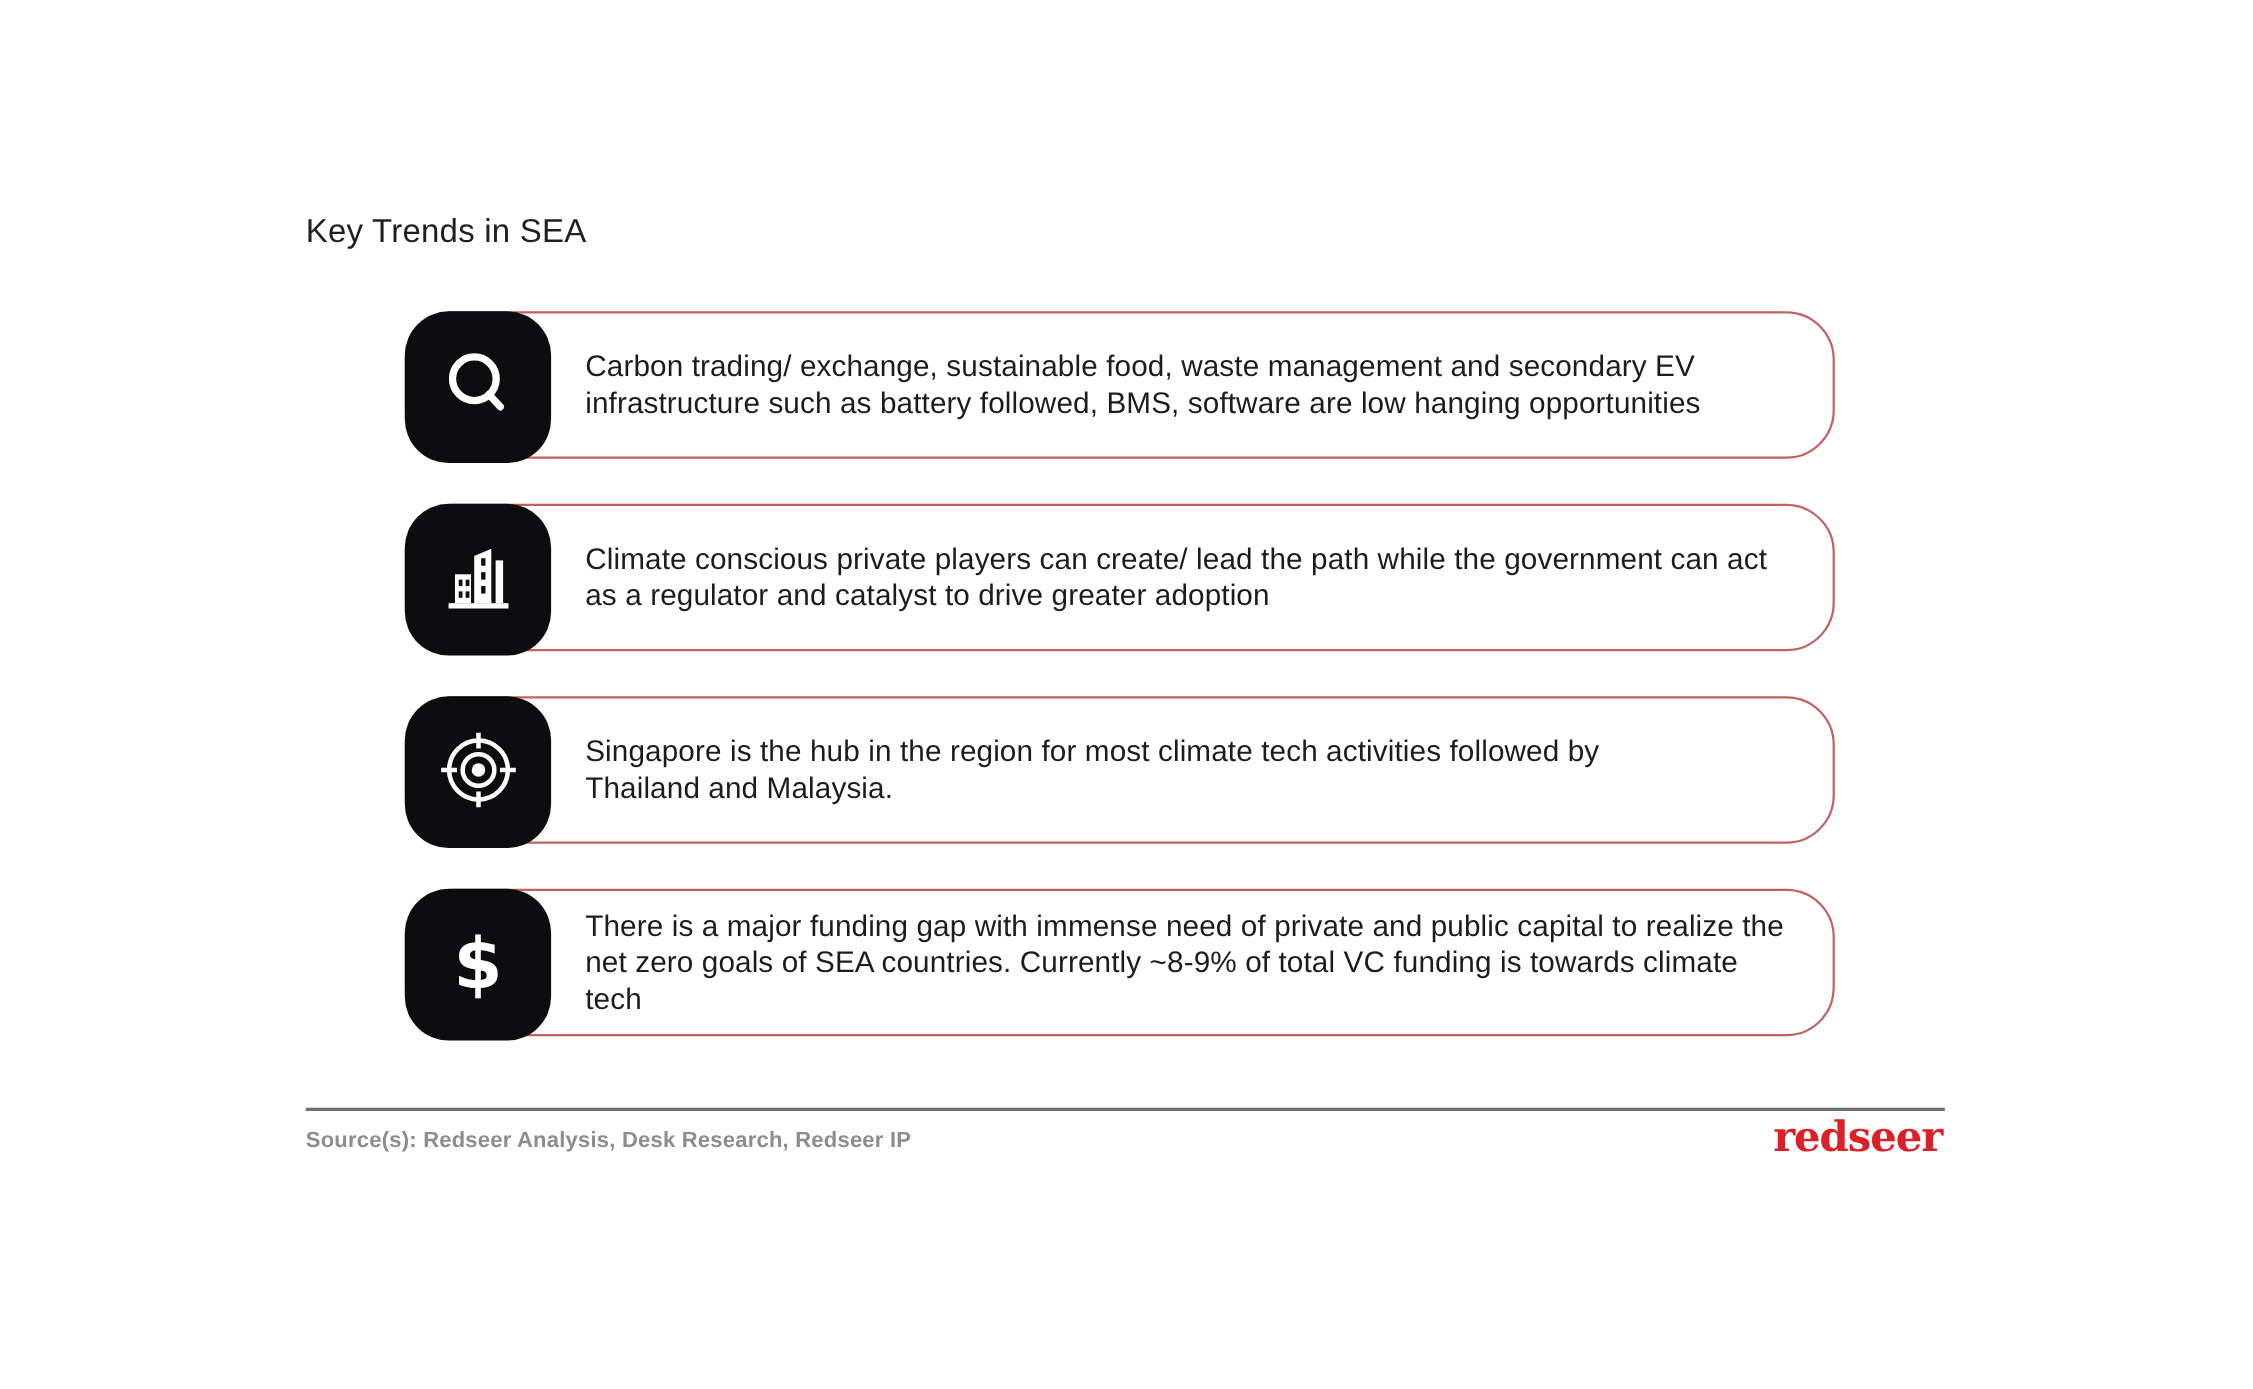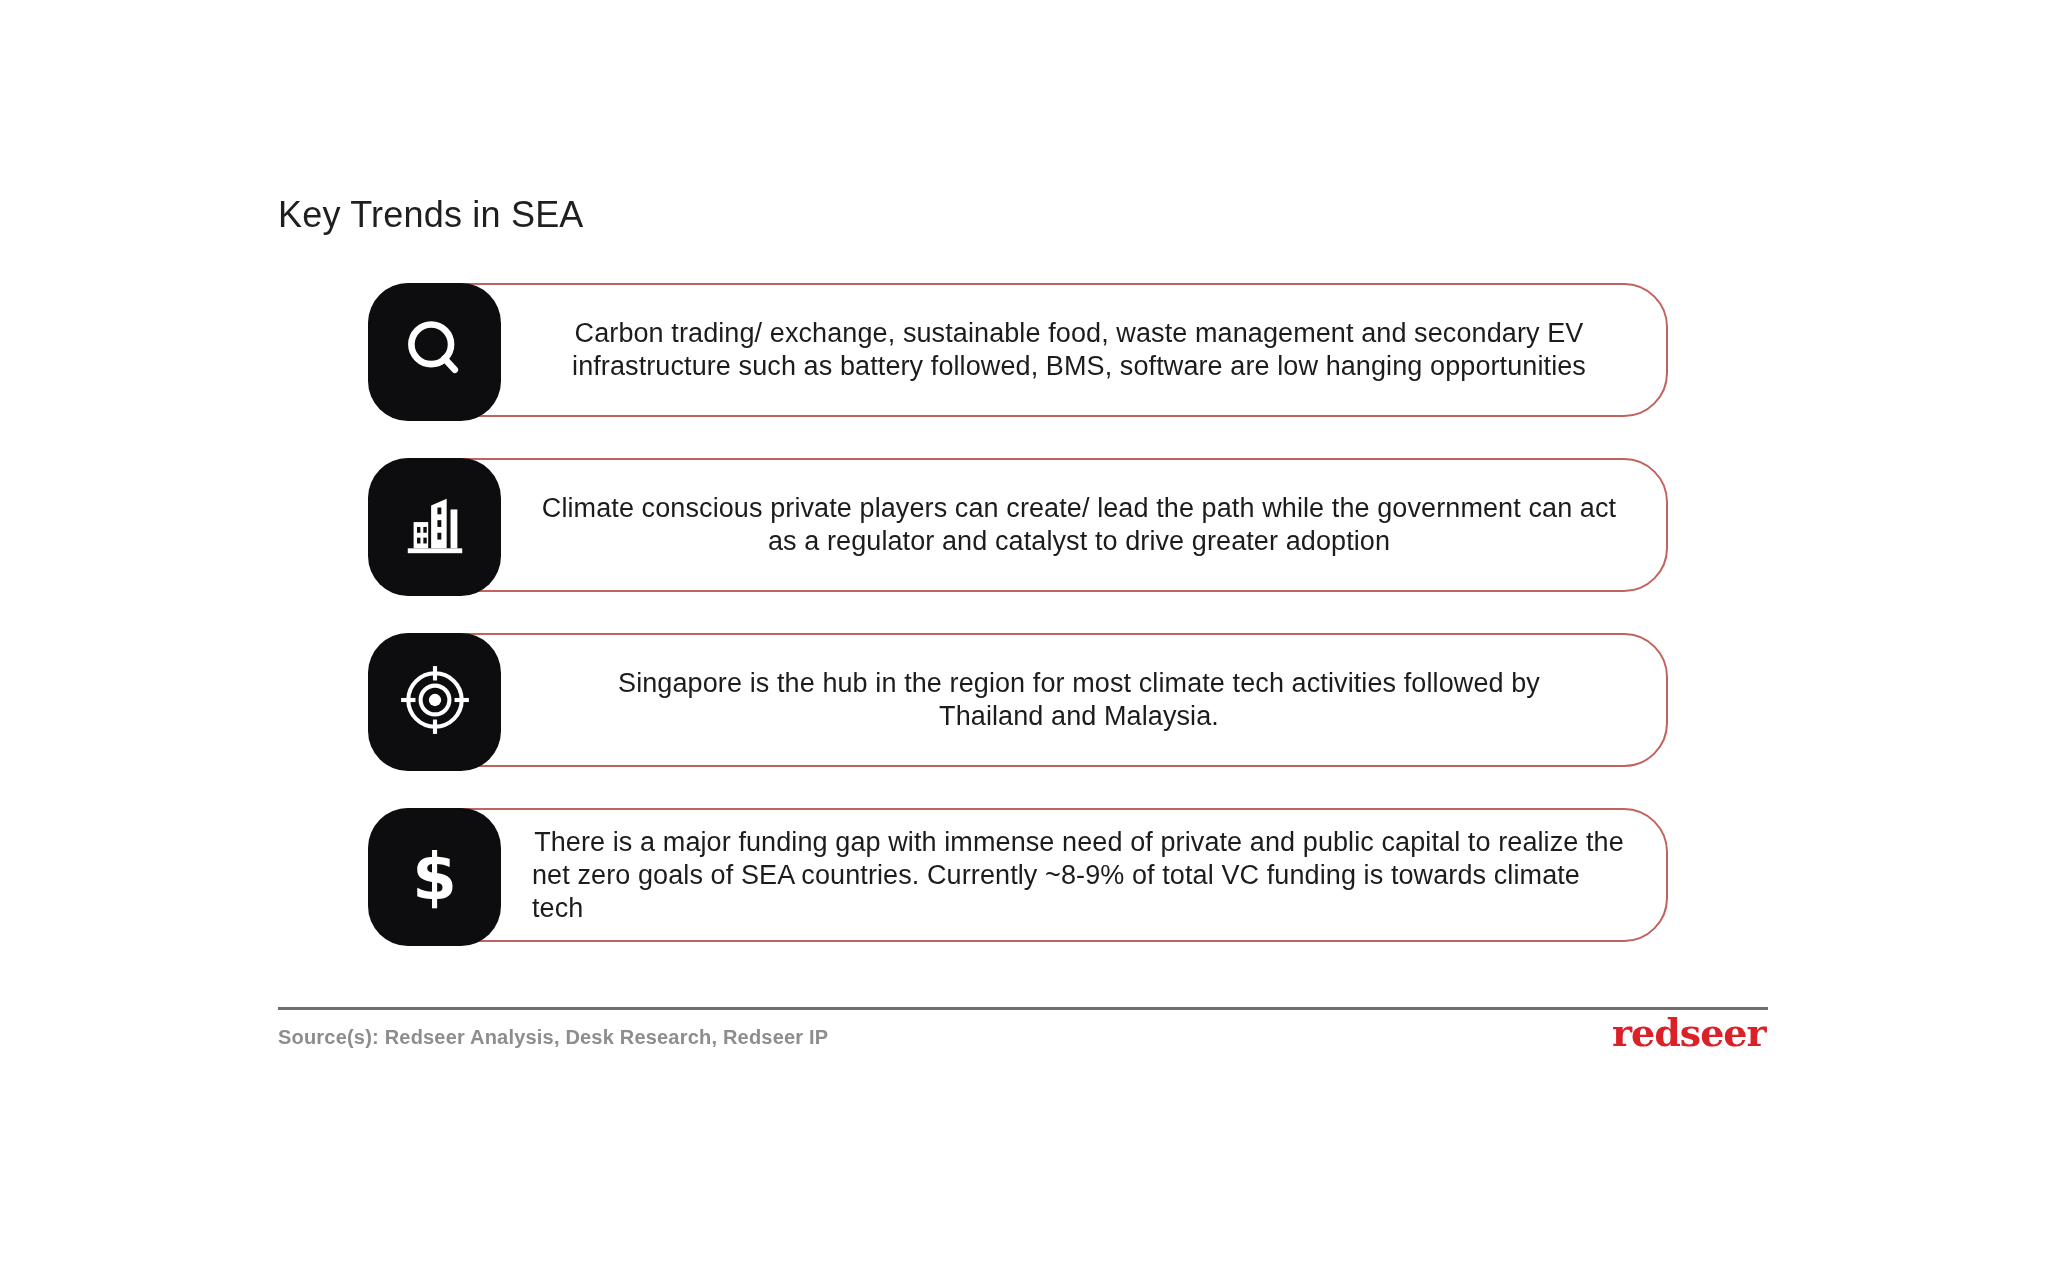--- a/index.html
+++ b/index.html
@@ -5,38 +5,38 @@
   html,body{margin:0;padding:0;}
   body{
     width:2048px;height:1263px;background:#ffffff;position:relative;
     font-family:"Liberation Sans",sans-serif;
     -webkit-font-smoothing:antialiased;
   }
   .slide{position:absolute;inset:0;}
 
   .page-title{
     position:absolute;left:278px;top:194px;
-    font-size:36px;font-weight:500;color:#1f1f1f;letter-spacing:.2px;
+    font-size:30px;font-weight:500;color:#1f1f1f;letter-spacing:.2px;
   }
 
   .cards{position:absolute;left:368px;top:283px;width:1300px;}
   .card{
     position:relative;width:1300px;height:134px;margin-bottom:41px;
     border:2px solid #c2625e;border-radius:44px;
     box-sizing:border-box;background:#ffffff;
   }
   .card .iconbox{
     position:absolute;left:-2px;top:-2px;width:133px;height:138px;
     background:#0d0d0f;border-radius:40px;
     display:flex;align-items:center;justify-content:center;
   }
   .card .cardtext{
     position:absolute;left:162px;top:0;bottom:0;right:40px;
     display:flex;flex-direction:column;justify-content:center;
-    font-size:27px;line-height:33px;color:#1c1c1c;letter-spacing:.1px;align-items:center;
+    font-size:27px;line-height:33px;color:#1c1c1c;letter-spacing:.1px;
   }
   .dollar-glyph{
     color:#ffffff;font-size:64px;font-weight:600;line-height:1;
     font-family:"DejaVu Sans",sans-serif;
   }
 
   .footer-rule{
     position:absolute;left:278px;top:1007px;width:1490px;height:3px;
     background:#6f6f6f;
   }

